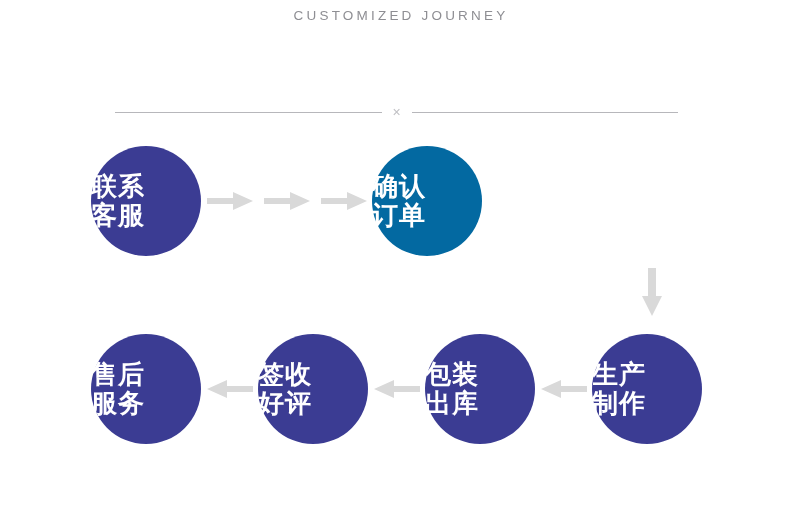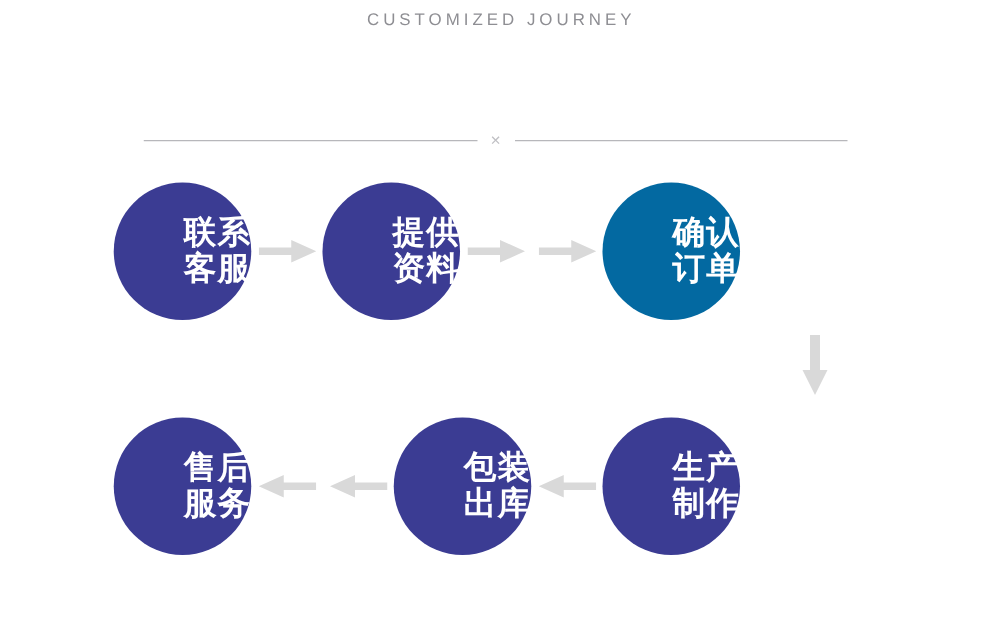--- a/index.html
+++ b/index.html
@@ -56,21 +56,21 @@
   .row-2{top:333px;}
 
   .node{
     flex:0 0 auto;
     width:110px;height:110px;
     border-radius:50%;
     background:#3b3c93;
     color:#ffffff;
     display:flex;
     flex-direction:column;
-    align-items:flex-end;
+    align-items:flex-start;
     justify-content:center;
     box-sizing:border-box;
   }
   .node .line{
     font-size:26px;
     line-height:29px;
     font-weight:bold;
     letter-spacing:1px;
     white-space:nowrap;
     font-family:"DejaVu Sans","Liberation Sans",sans-serif;
@@ -119,24 +119,20 @@
       <span class="line">联系</span>
       <span class="line">客服</span>
     </div>
 
     <div class="connector">
       <svg width="46" height="20" viewBox="0 0 46 20" aria-hidden="true">
         <path d="M0 7 H26 V1 L46 10 L26 19 V13 H0 Z" fill="#d9d9d9"></path>
       </svg>
     </div>
 
-    <div class="node" style="background: rgb(59, 60, 147); color: rgb(255, 255, 255);">
-      <span class="line">提供</span>
-      <span class="line">资料</span>
-    </div>
 
     <div class="connector">
       <svg width="46" height="20" viewBox="0 0 46 20" aria-hidden="true">
         <path d="M0 7 H26 V1 L46 10 L26 19 V13 H0 Z" fill="#d9d9d9"></path>
       </svg>
     </div>
 
 
     <div class="connector">
       <svg width="46" height="20" viewBox="0 0 46 20" aria-hidden="true">
@@ -165,20 +161,24 @@
       <span class="line">售后</span>
       <span class="line">服务</span>
     </div>
 
     <div class="connector">
       <svg width="46" height="20" viewBox="0 0 46 20" aria-hidden="true">
         <path d="M46 7 H20 V1 L0 10 L20 19 V13 H46 Z" fill="#d9d9d9"></path>
       </svg>
     </div>
 
+    <div class="node" style="background: rgb(59, 60, 147); color: rgb(255, 255, 255);">
+      <span class="line">签收</span>
+      <span class="line">好评</span>
+    </div>
 
     <div class="connector">
       <svg width="46" height="20" viewBox="0 0 46 20" aria-hidden="true">
         <path d="M46 7 H20 V1 L0 10 L20 19 V13 H46 Z" fill="#d9d9d9"></path>
       </svg>
     </div>
 
     <div class="node" style="background: rgb(59, 60, 147); color: rgb(255, 255, 255);">
       <span class="line">包装</span>
       <span class="line">出库</span>

